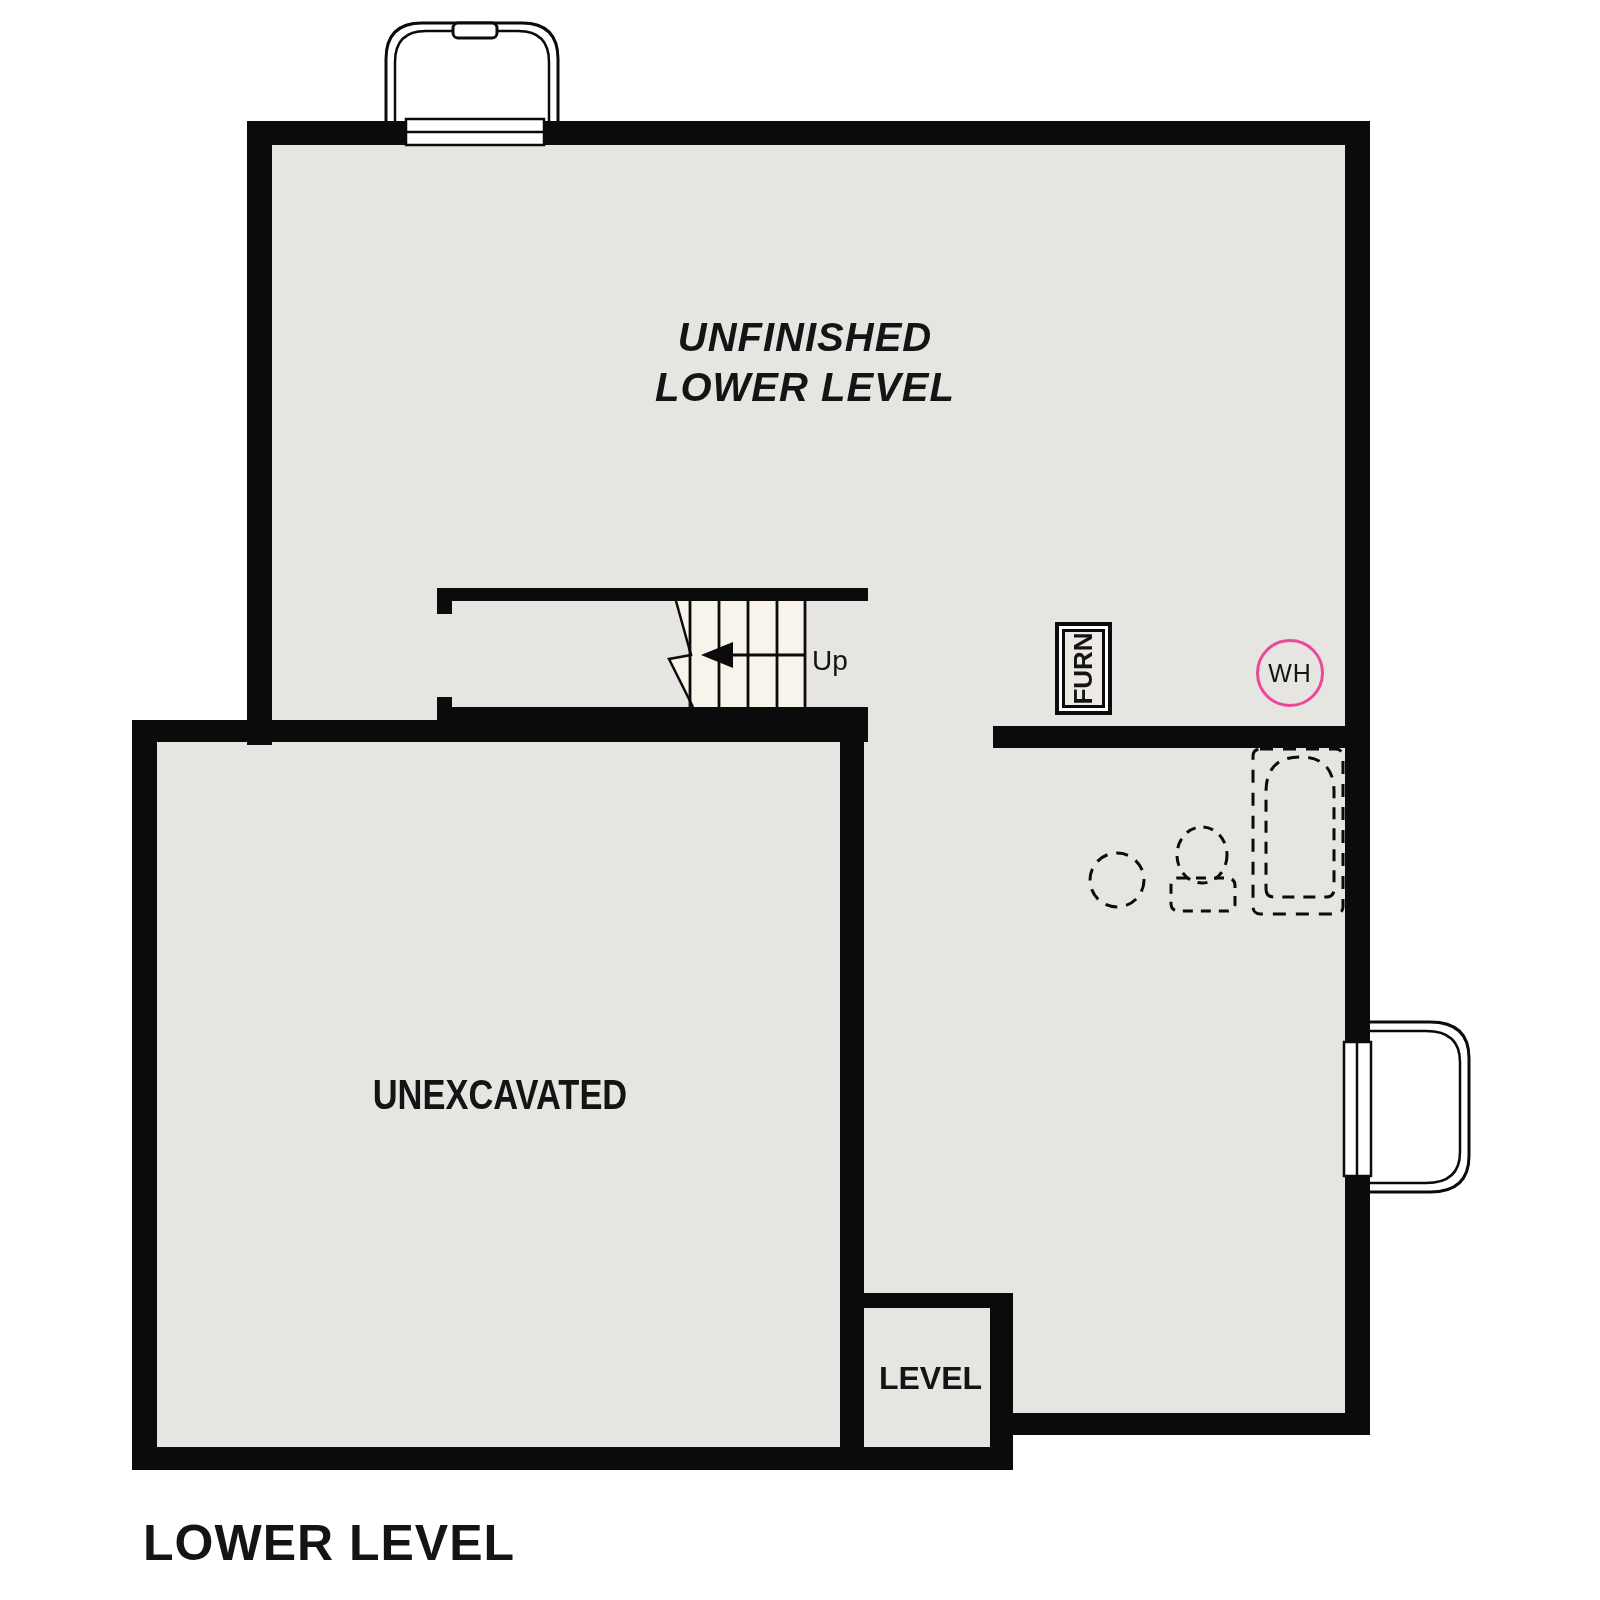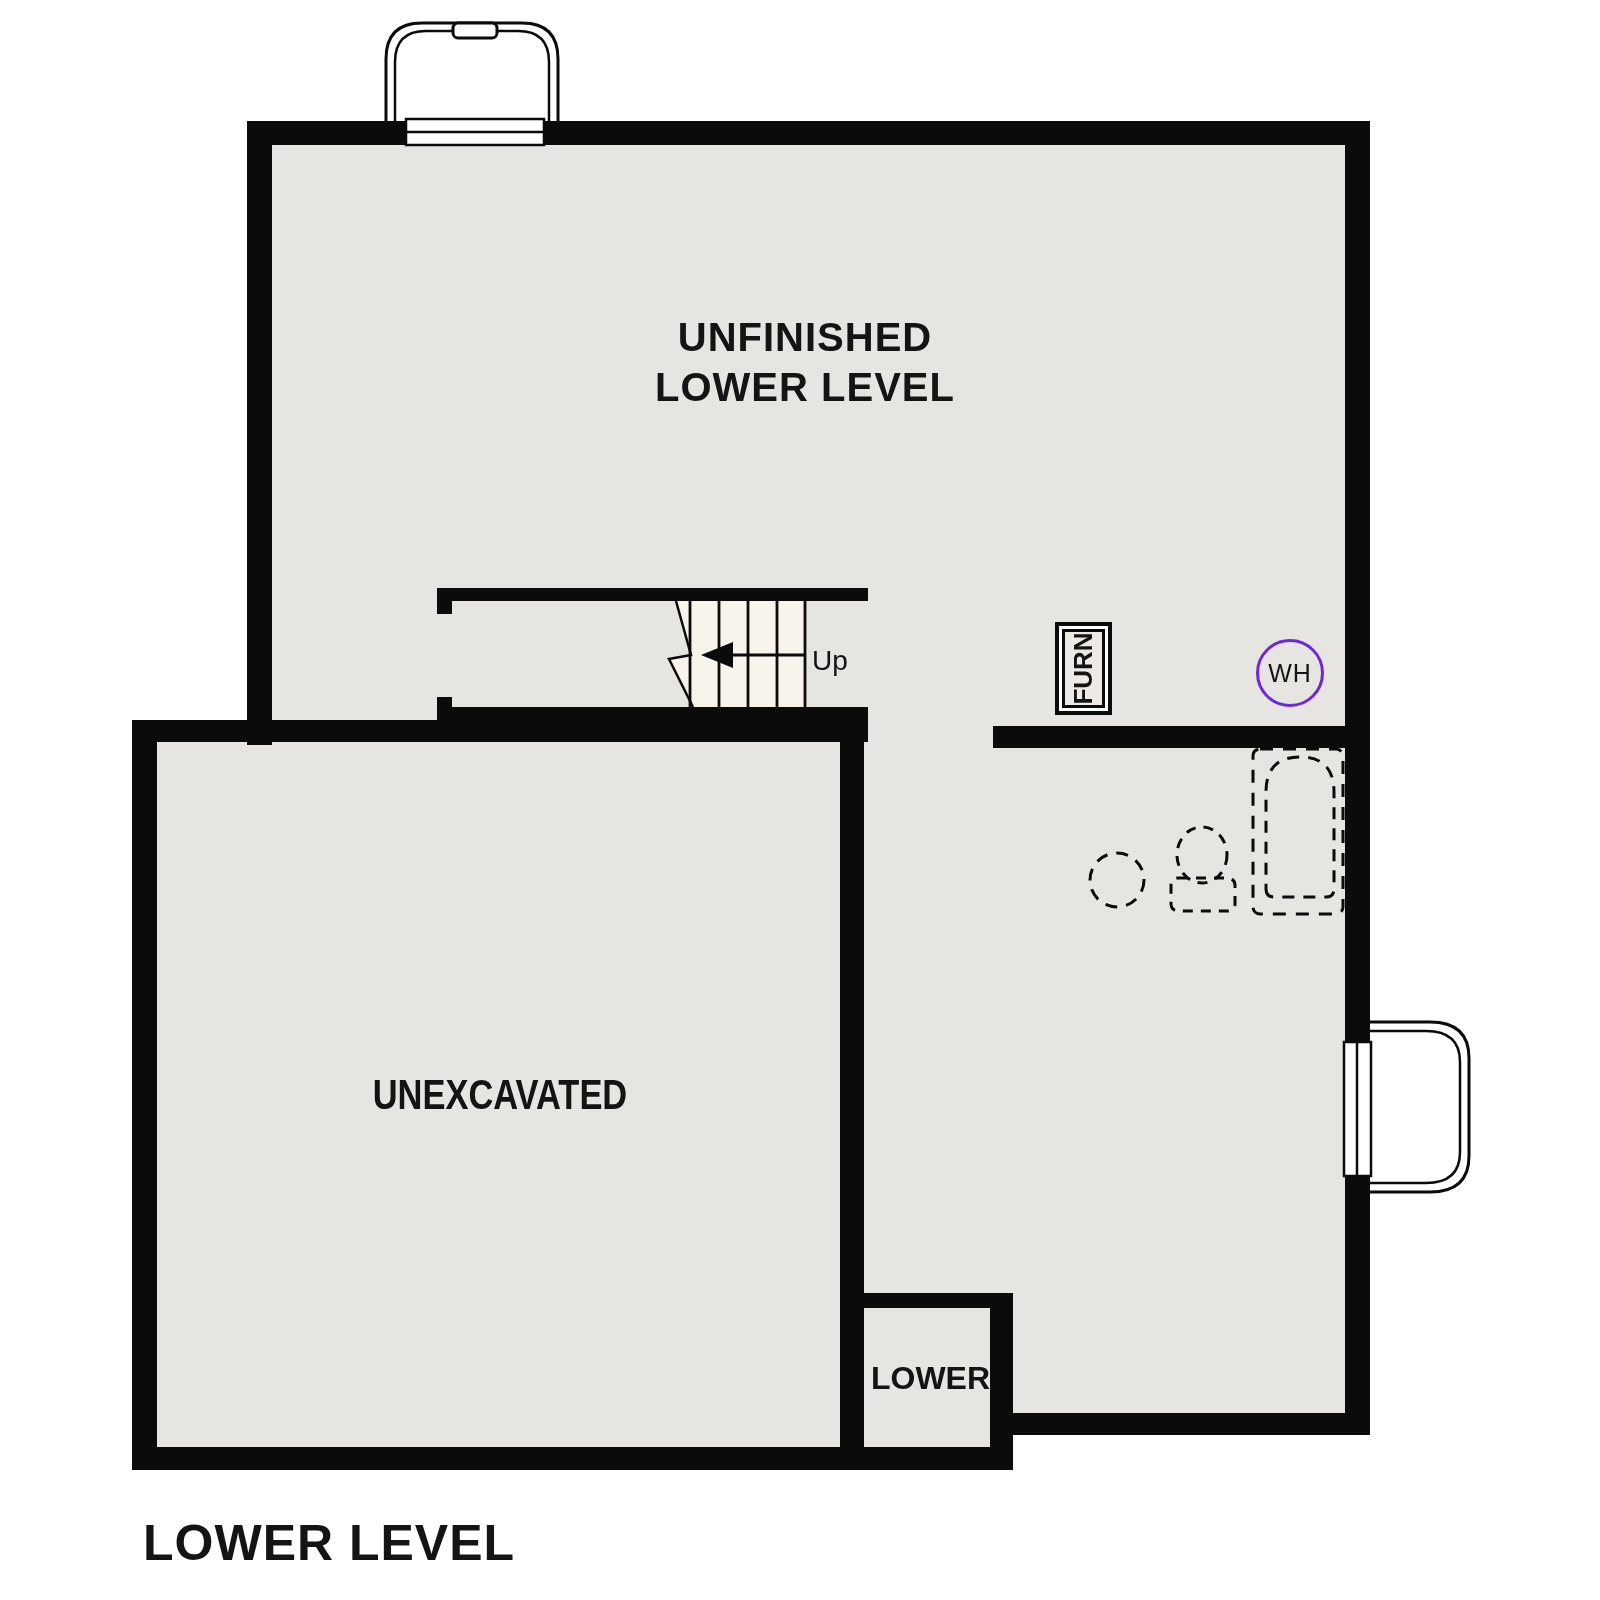--- a/index.html
+++ b/index.html
@@ -5,30 +5,30 @@
   html,body{margin:0;padding:0;background:#fff;}
   #canvas{
     position:relative;width:1600px;height:1600px;background:#ffffff;
     font-family:"Liberation Sans", sans-serif;overflow:hidden;
   }
   .floor{position:absolute;background:#e6e5e2;}
   .wall{position:absolute;background:#0b0b0b;}
   .overlay{position:absolute;left:0;top:0;z-index:5;}
   .label{position:absolute;color:#141414;z-index:6;}
   .room-label{font-weight:bold;text-align:center;}
-  #unfinished-label{left:505px;top:312px;width:600px;font-size:40px;line-height:50px;letter-spacing:1px;}
+  #unfinished-label{left:505px;top:312px;width:600px;font-size:40px;line-height:50px;letter-spacing:1px;font-style:italic;}
   #unexcavated-label{left:250px;top:1071px;width:500px;font-size:42px;transform:scaleX(0.82);}
   #unexc-label{left:848px;top:1360px;width:165px;font-size:32px;}
   #future-bath-label{left:1020px;top:754px;width:200px;font-size:25px;line-height:30px;text-align:center;font-weight:normal;}
   #up-label{left:812px;top:639px;font-size:28px;margin-top:6px;}
   #plan-title{left:143px;top:1514px;font-size:50px;font-weight:bold;letter-spacing:1px;}
   #furnace-box{position:absolute;left:1055px;top:622px;width:57px;height:93px;border:4px solid #0b0b0b;background:#fff;box-sizing:border-box;z-index:6;}
   #furnace-box .inner{position:absolute;inset:3px;border:3px solid #0b0b0b;background:#edeae5;display:flex;align-items:center;justify-content:center;}
   #furnace-box .inner span{transform:rotate(-90deg);font-size:26px;font-weight:600;letter-spacing:0px;color:#141414;white-space:nowrap;}
-  #water-heater{position:absolute;left:1256px;top:639px;width:68px;height:68px;border:3px solid #6d28d9;border-radius:50%;box-sizing:border-box;display:flex;align-items:center;justify-content:center;font-size:25px;color:#141414;z-index:6;letter-spacing:1px;}
+  #water-heater{position:absolute;left:1256px;top:639px;width:68px;height:68px;border:3px solid #ec4899;border-radius:50%;box-sizing:border-box;display:flex;align-items:center;justify-content:center;font-size:25px;color:#141414;z-index:6;letter-spacing:1px;}
 </style>
 </head>
 <body>
 
 <div id="canvas">
 
   <div class="floor" style="left:262px;top:131px;width:1096px;height:614px;"></div>
   <div class="floor" style="left:850px;top:700px;width:508px;height:725px;"></div>
   <div class="floor" style="left:140px;top:728px;width:715px;height:732px;"></div>
   <div class="floor" style="left:850px;top:1300px;width:155px;height:160px;"></div>
@@ -97,17 +97,17 @@
   <div class="label room-label" id="unfinished-label">
     <div>UNFINISHED</div>
     <div>LOWER LEVEL</div>
   </div>
 
   <div class="label" id="up-label">Up</div>
 
 
   <div class="label room-label" id="unexcavated-label">UNEXCAVATED</div>
 
-  <div class="label room-label" id="unexc-label">LOWER</div>
+  <div class="label room-label" id="unexc-label">LEVEL</div>
 
   <div class="label" id="plan-title">LOWER LEVEL</div>
 
 </div>
 
 </body></html>

